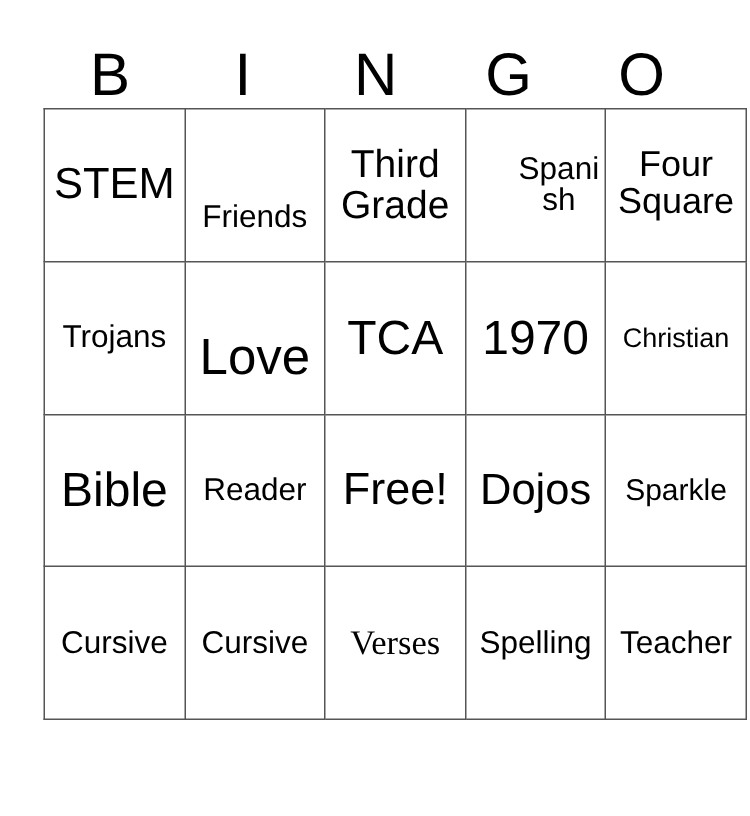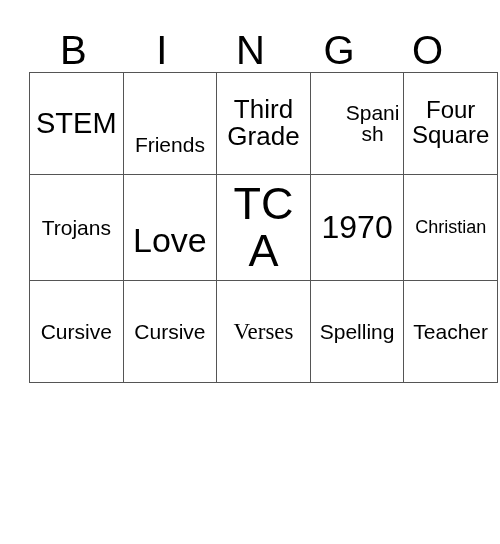--- a/index.html
+++ b/index.html
@@ -98,27 +98,44 @@
           </td>
       </tr>
       <tr>
         <td>
             <span class="cell-text" style="font-size: 21px;">Trojans</span>
           </td>
         <td>
             <span class="cell-text" style="font-size: 34px; margin-top: 26px;">Love</span>
           </td>
         <td>
-            <span class="cell-text" style="font-size: 45px;">TCA</span>
+            <span class="cell-text" style="font-size: 32px;">TCA</span>
           </td>
         <td>
             <span class="cell-text" style="font-size: 32px;">1970</span>
           </td>
         <td>
             <span class="cell-text" style="font-size: 18px;">Christian</span>
+          </td>
+      </tr>
+      <tr>
+        <td>
+            <span class="cell-text" style="font-size: 32px;">Bible</span>
+          </td>
+        <td>
+            <span class="cell-text" style="font-size: 21px;">Reader</span>
+          </td>
+        <td>
+            <span class="cell-text" style="font-size: 30px;">Free!</span>
+          </td>
+        <td>
+            <span class="cell-text" style="font-size: 29px;">Dojos</span>
+          </td>
+        <td>
+            <span class="cell-text" style="font-size: 20px;">Sparkle</span>
           </td>
       </tr>
       <tr>
         <td>
             <span class="cell-text" style="font-size: 21px;">Cursive</span>
           </td>
         <td>
             <span class="cell-text" style="font-size: 21px;">Cursive</span>
           </td>
         <td>

